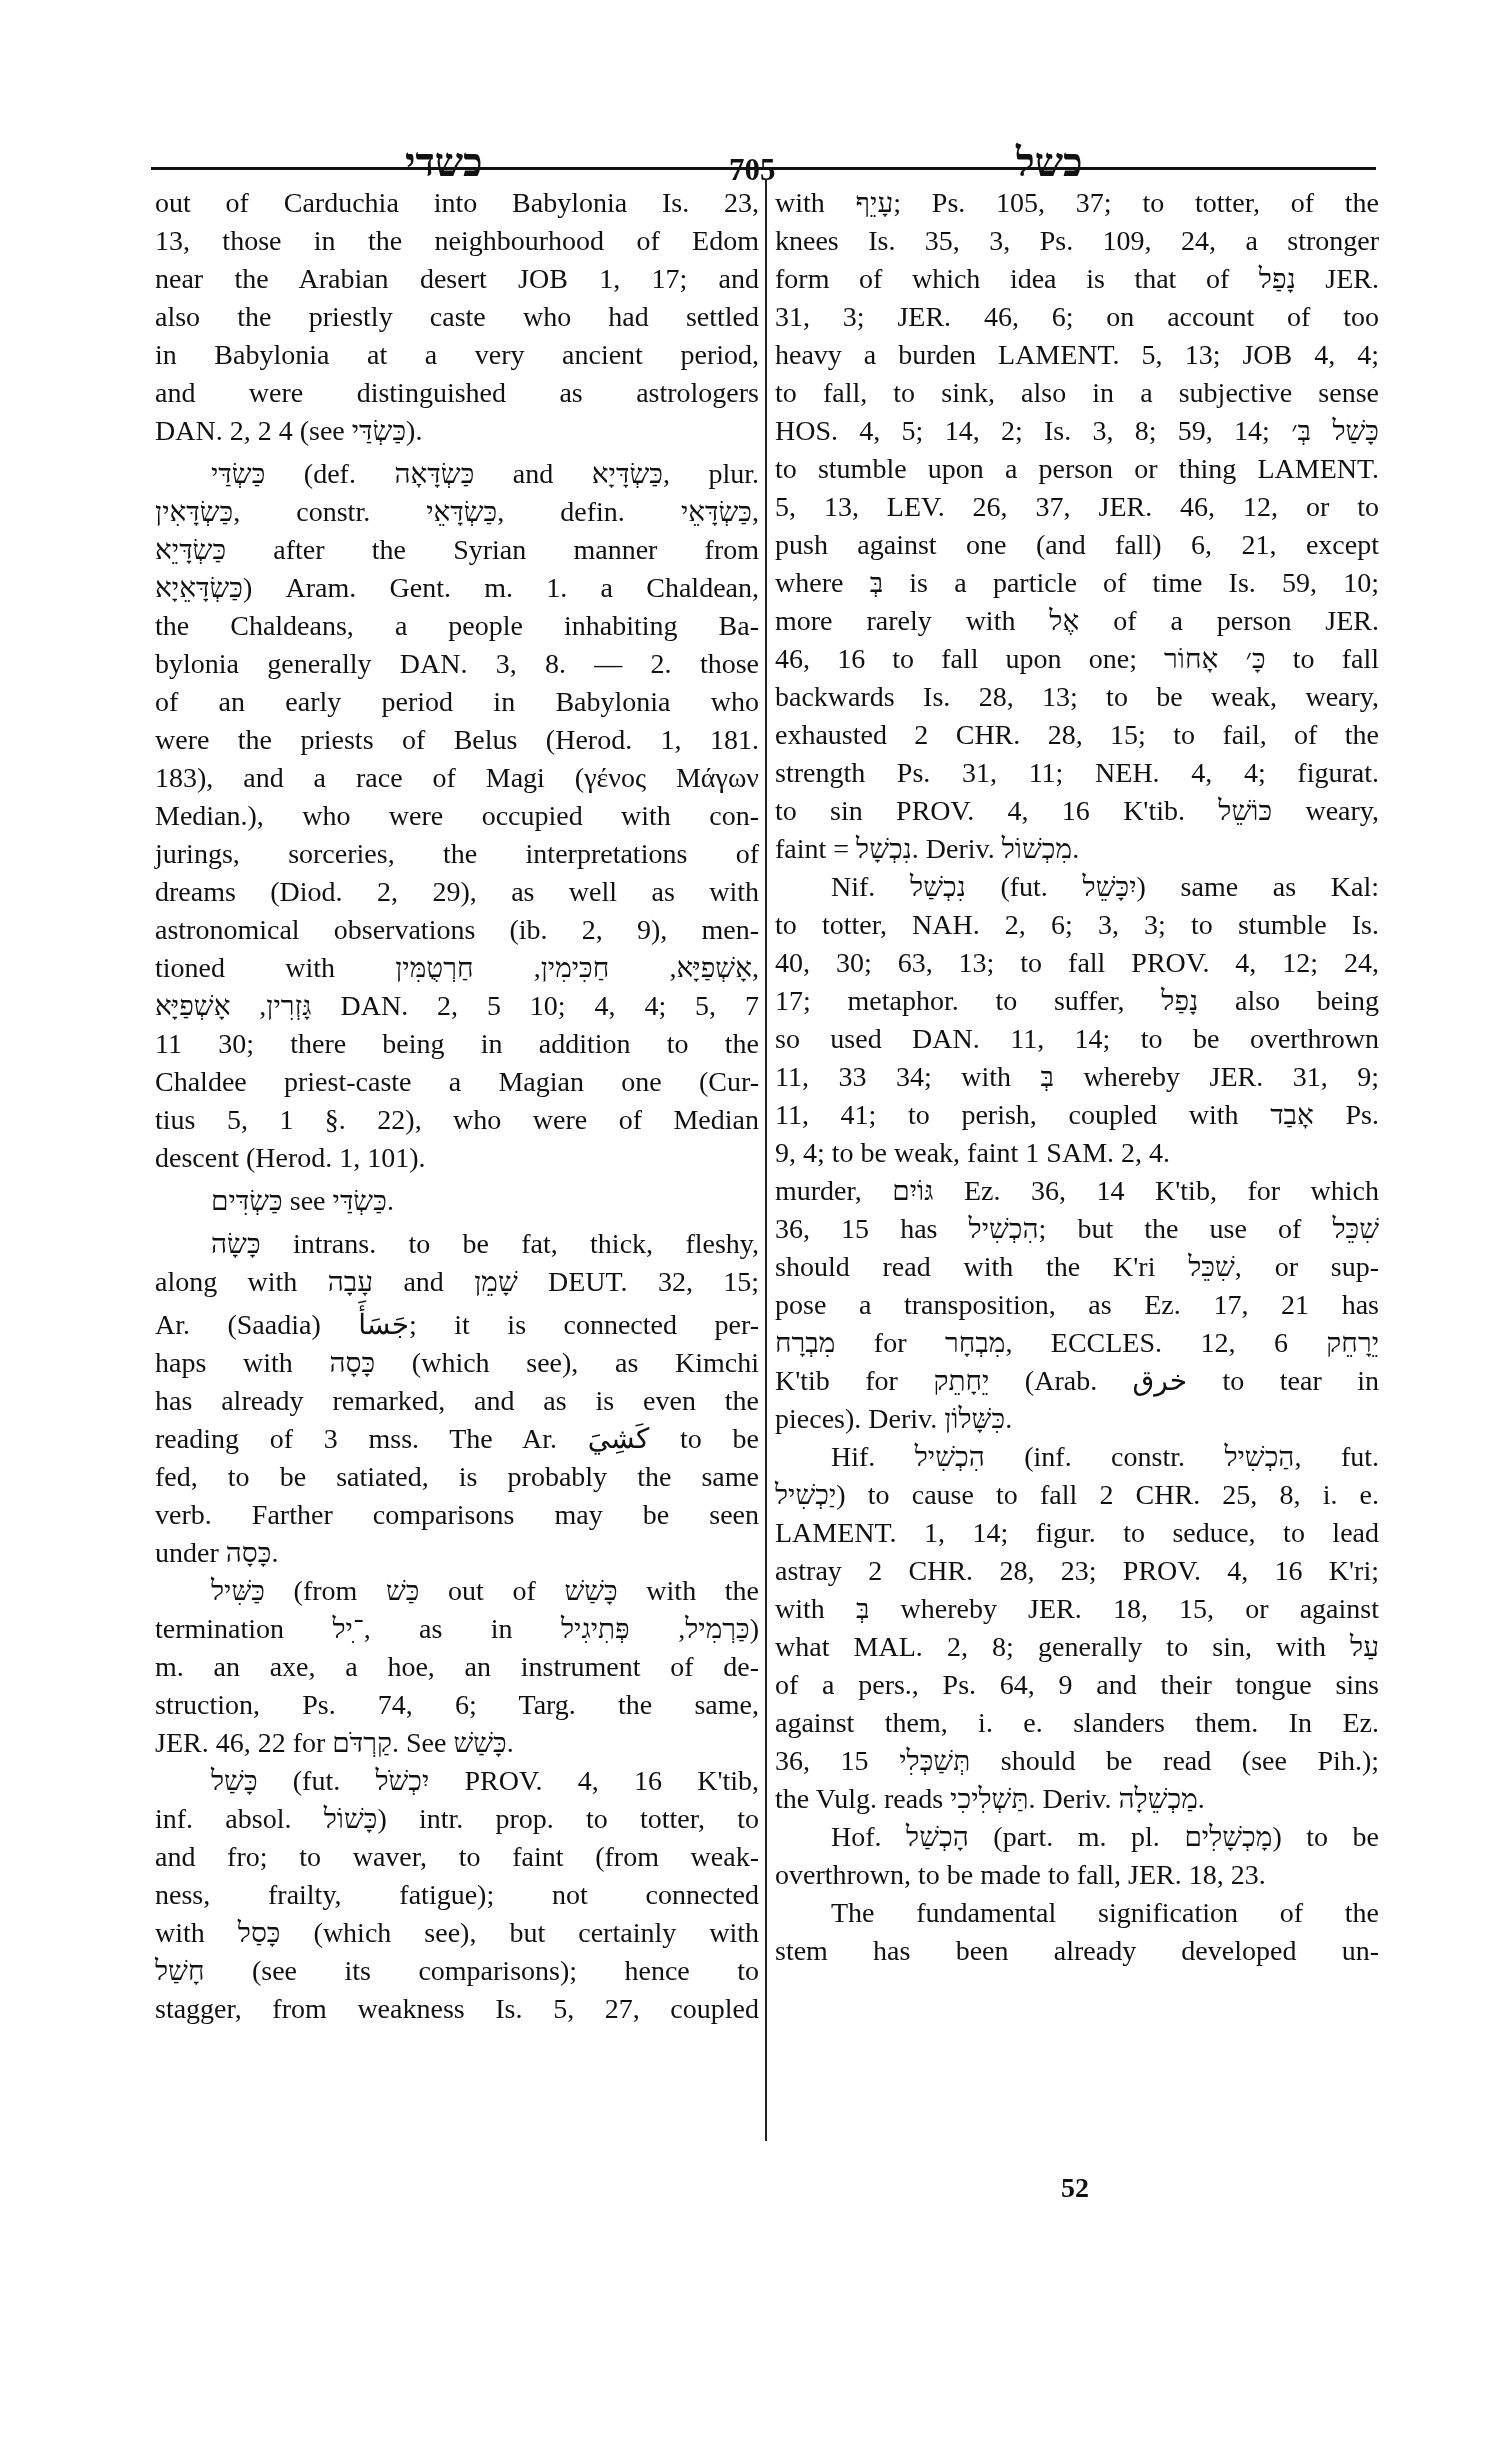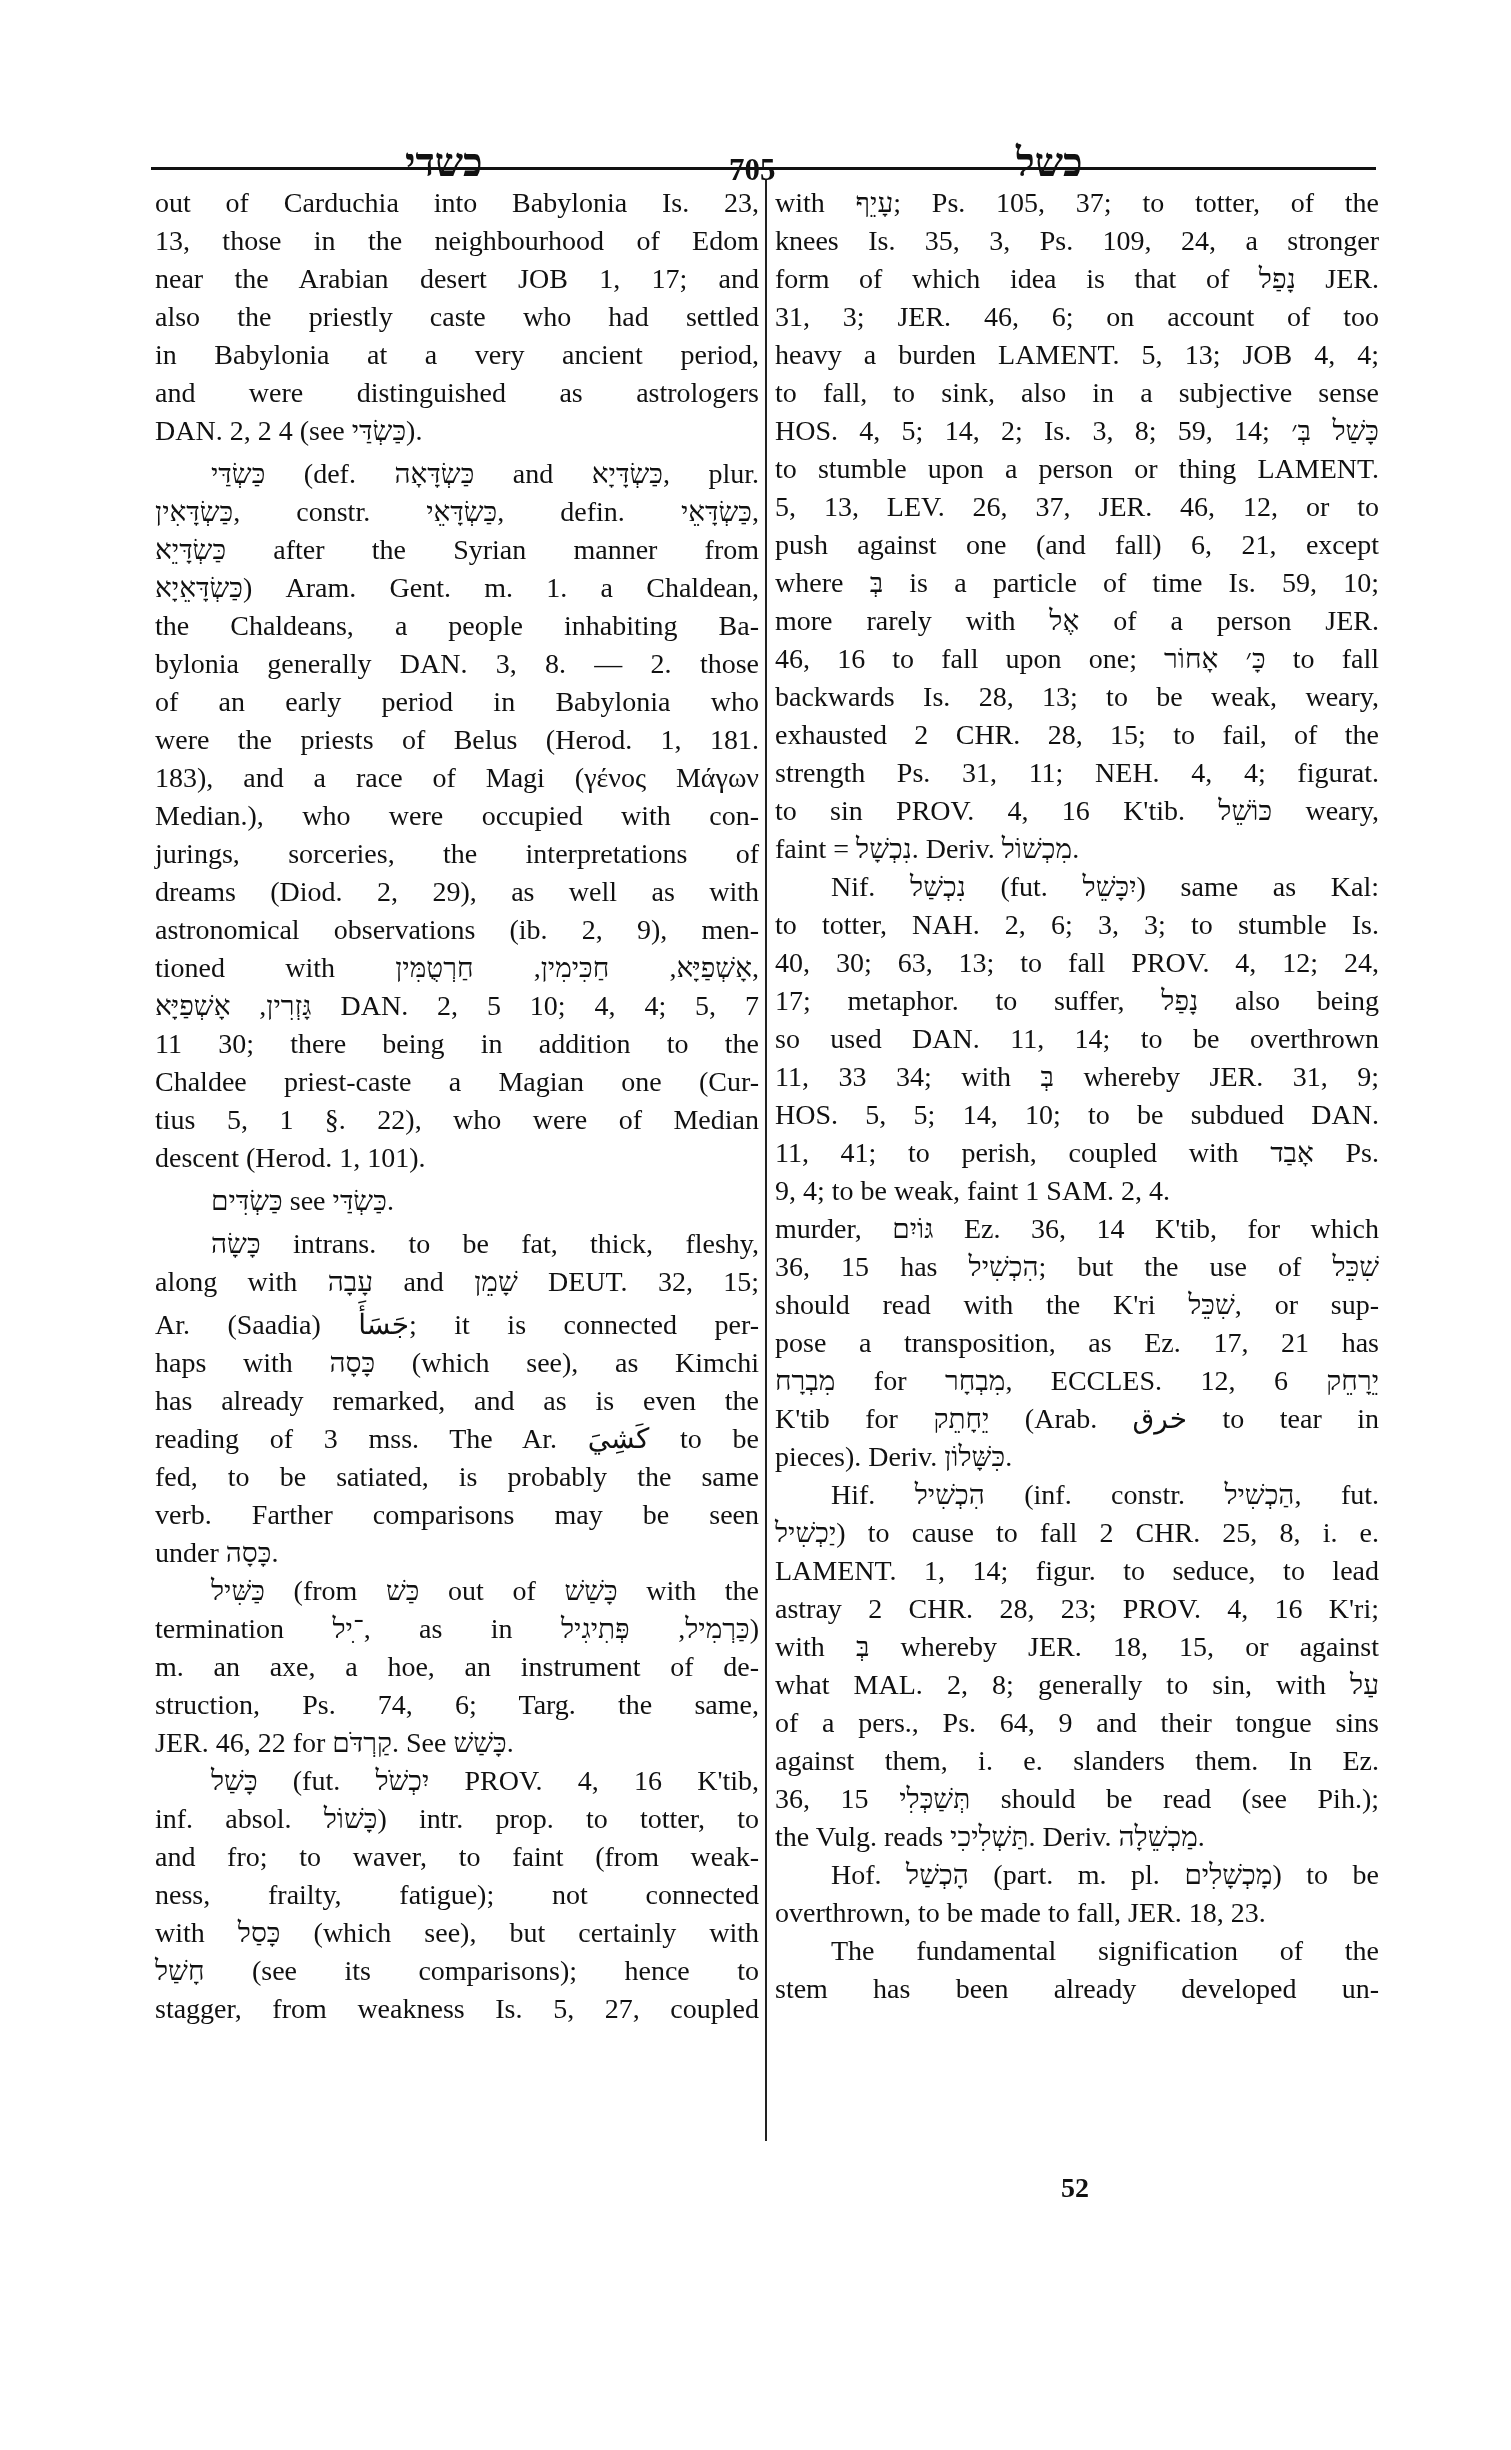--- a/index.html
+++ b/index.html
@@ -99,21 +99,20 @@
     <span class="line">exhausted 2 CHR. 28, 15; to fail, of the</span>
     <span class="line">strength Ps. 31, 11; NEH. 4, 4; figurat.</span>
     <span class="line">to sin PROV. 4, 16 K'tib. כּוֹשֵׁל weary,</span>
     <span class="line last">faint = נִכְשָׁל. Deriv. מִכְשׁוֹל.</span>
     <span class="line indent">Nif. נִכְשַׁל (fut. יִכָּשֵׁל) same as Kal:</span>
     <span class="line">to totter, NAH. 2, 6; 3, 3; to stumble Is.</span>
     <span class="line">40, 30; 63, 13; to fall PROV. 4, 12; 24,</span>
     <span class="line">17; metaphor. to suffer, נָפַל also being</span>
     <span class="line">so used DAN. 11, 14; to be overthrown</span>
     <span class="line">11, 33 34; with בְּ whereby JER. 31, 9;</span>
-    <span class="line">HOS. 5, 5; 14, 10; to be subdued DAN.</span>
     <span class="line">11, 41; to perish, coupled with אָבַד Ps.</span>
     <span class="line last">9, 4; to be weak, faint 1 SAM. 2, 4.</span>
     <span class="line">murder, גּוֹיִם Ez. 36, 14 K'tib, for which</span>
     <span class="line">36, 15 has הִכְשִׁיל; but the use of שִׁכֵּל</span>
     <span class="line">should read with the K'ri שִׁכֵּל, or sup-</span>
     <span class="line">pose a transposition, as Ez. 17, 21 has</span>
     <span class="line">מִבְרָח for מִבְחָר, ECCLES. 12, 6 יֵרָחֵק</span>
     <span class="line">K'tib for יֵחָתֵק (Arab. خرق to tear in</span>
     <span class="line last">pieces). Deriv. כִּשָּׁלוֹן.</span>
     <span class="line indent">Hif. הִכְשִׁיל (inf. constr. הַכְשִׁיל, fut.</span>

